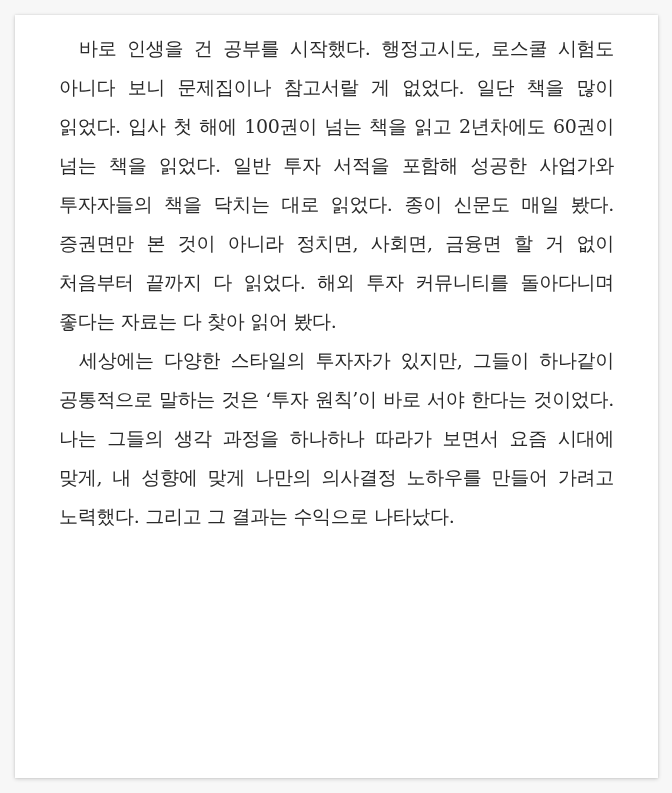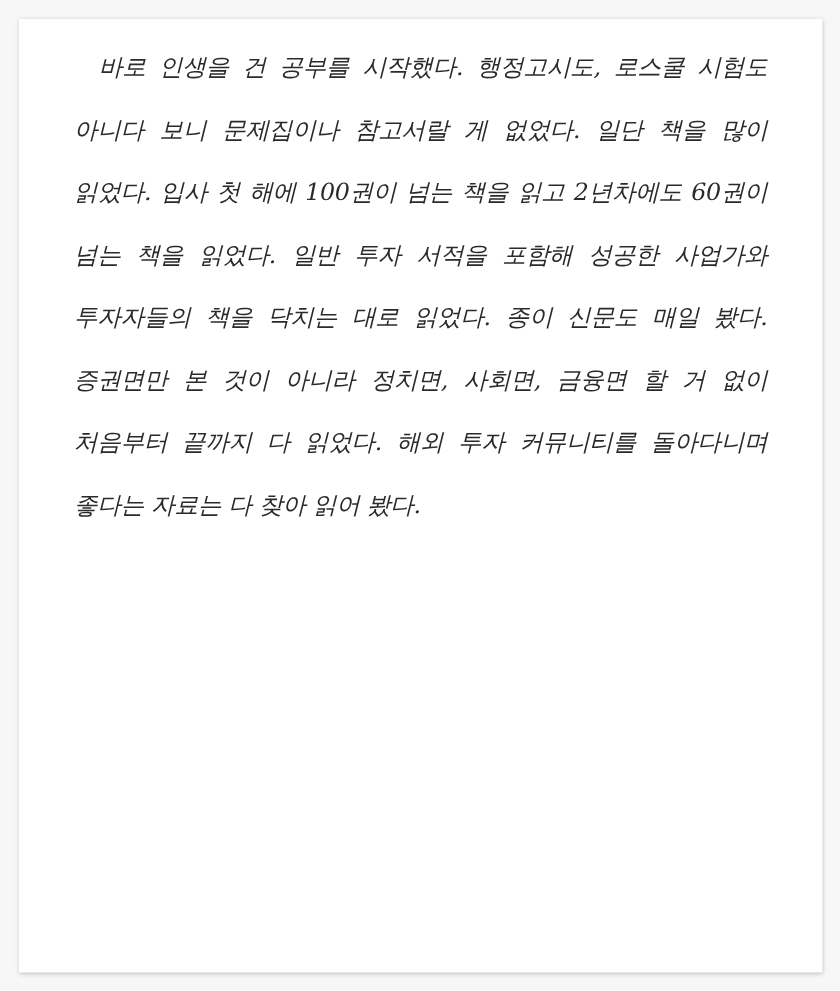--- a/index.html
+++ b/index.html
@@ -18,30 +18,30 @@
       height: 763px;
       background: #ffffff;
       box-shadow: 0 1px 4px rgba(0,0,0,0.18), 0 0 2px rgba(0,0,0,0.08);
       box-sizing: border-box;
       padding: 14px 44px 0 44px;
     }
     .para {
       margin: 0;
       font-family: "DejaVu Serif", "Liberation Serif", serif;
       font-size: 19px;
-      line-height: 50px;
+      line-height: 39px;
       color: #2a2a2a;
       text-align: justify;
       text-indent: 20px;
       letter-spacing: -0.3px;
       word-break: keep-all;
-      font-style: italic;
     }
     .para + .para {
       margin-top: 0;
     }
   </style>
 </head>
 <body>
 
 <div class="page">
   <p class="para">바로 인생을 건 공부를 시작했다. 행정고시도, 로스쿨 시험도 아니다 보니 문제집이나 참고서랄 게 없었다. 일단 책을 많이 읽었다. 입사 첫 해에 100권이 넘는 책을 읽고 2년차에도 60권이 넘는 책을 읽었다. 일반 투자 서적을 포함해 성공한 사업가와 투자자들의 책을 닥치는 대로 읽었다. 종이 신문도 매일 봤다. 증권면만 본 것이 아니라 정치면, 사회면, 금융면 할 거 없이 처음부터 끝까지 다 읽었다. 해외 투자 커뮤니티를 돌아다니며 좋다는 자료는 다 찾아 읽어 봤다.</p>
+  <p class="para">세상에는 다양한 스타일의 투자자가 있지만, 그들이 하나같이 공통적으로 말하는 것은 ‘투자 원칙’이 바로 서야 한다는 것이었다. 나는 그들의 생각 과정을 하나하나 따라가 보면서 요즘 시대에 맞게, 내 성향에 맞게 나만의 의사결정 노하우를 만들어 가려고 노력했다. 그리고 그 결과는 수익으로 나타났다.</p>
 </div>
 
 </body></html>

